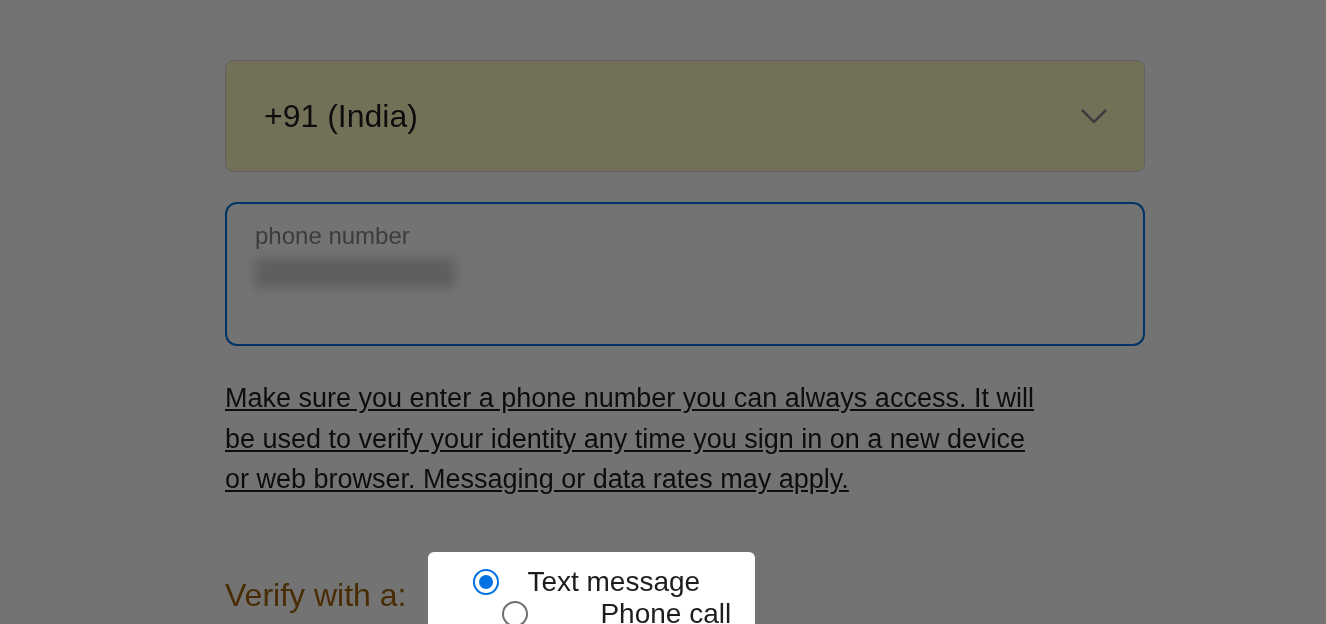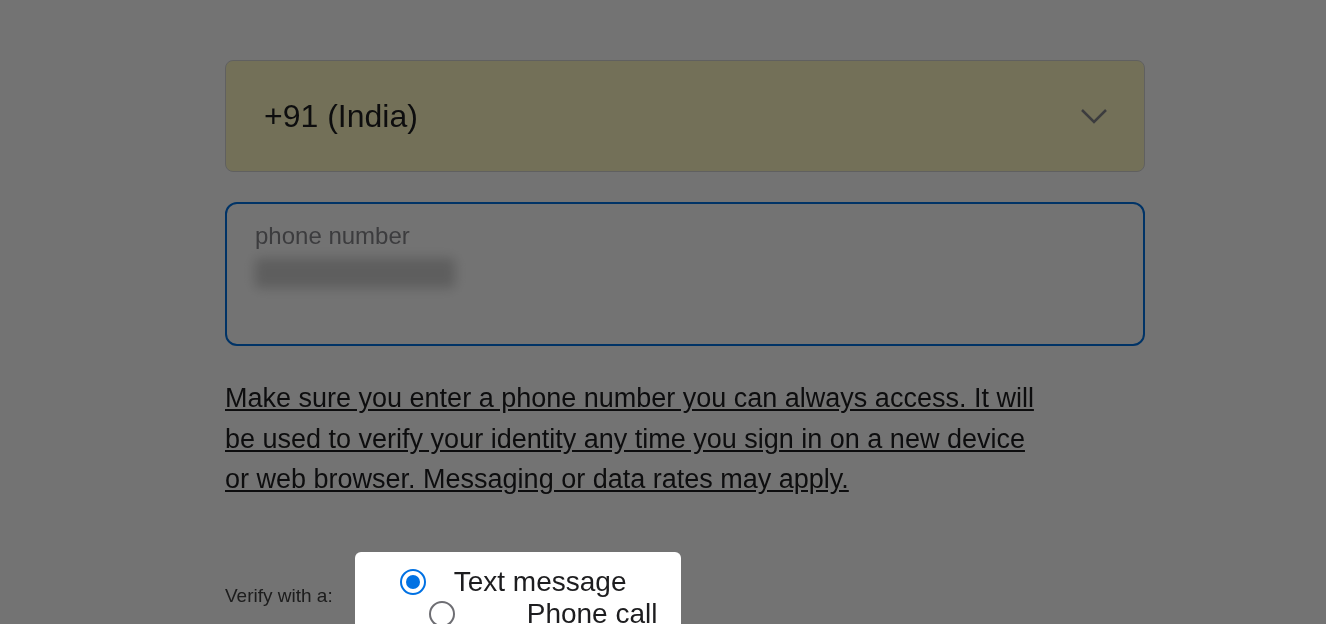--- a/index.html
+++ b/index.html
@@ -79,22 +79,22 @@
       text-decoration: underline;
     }
     .verify-row {
       margin-top: 52px;
       display: flex;
       align-items: center;
       font-size: 28px;
       color: #1d1d1f;
     }
     .verify-label {
-      font-size: 19px;
-      color: #404040;
+      font-size: 32px;
+      color: #a16207;
     }
     .radio-group {
       display: flex;
       align-items: center;
       margin-left: 22px;
       background: #ffffff;
       padding: 14px 24px 10px 14px;
       border-radius: 6px;
       position: relative;
       z-index: 10;

